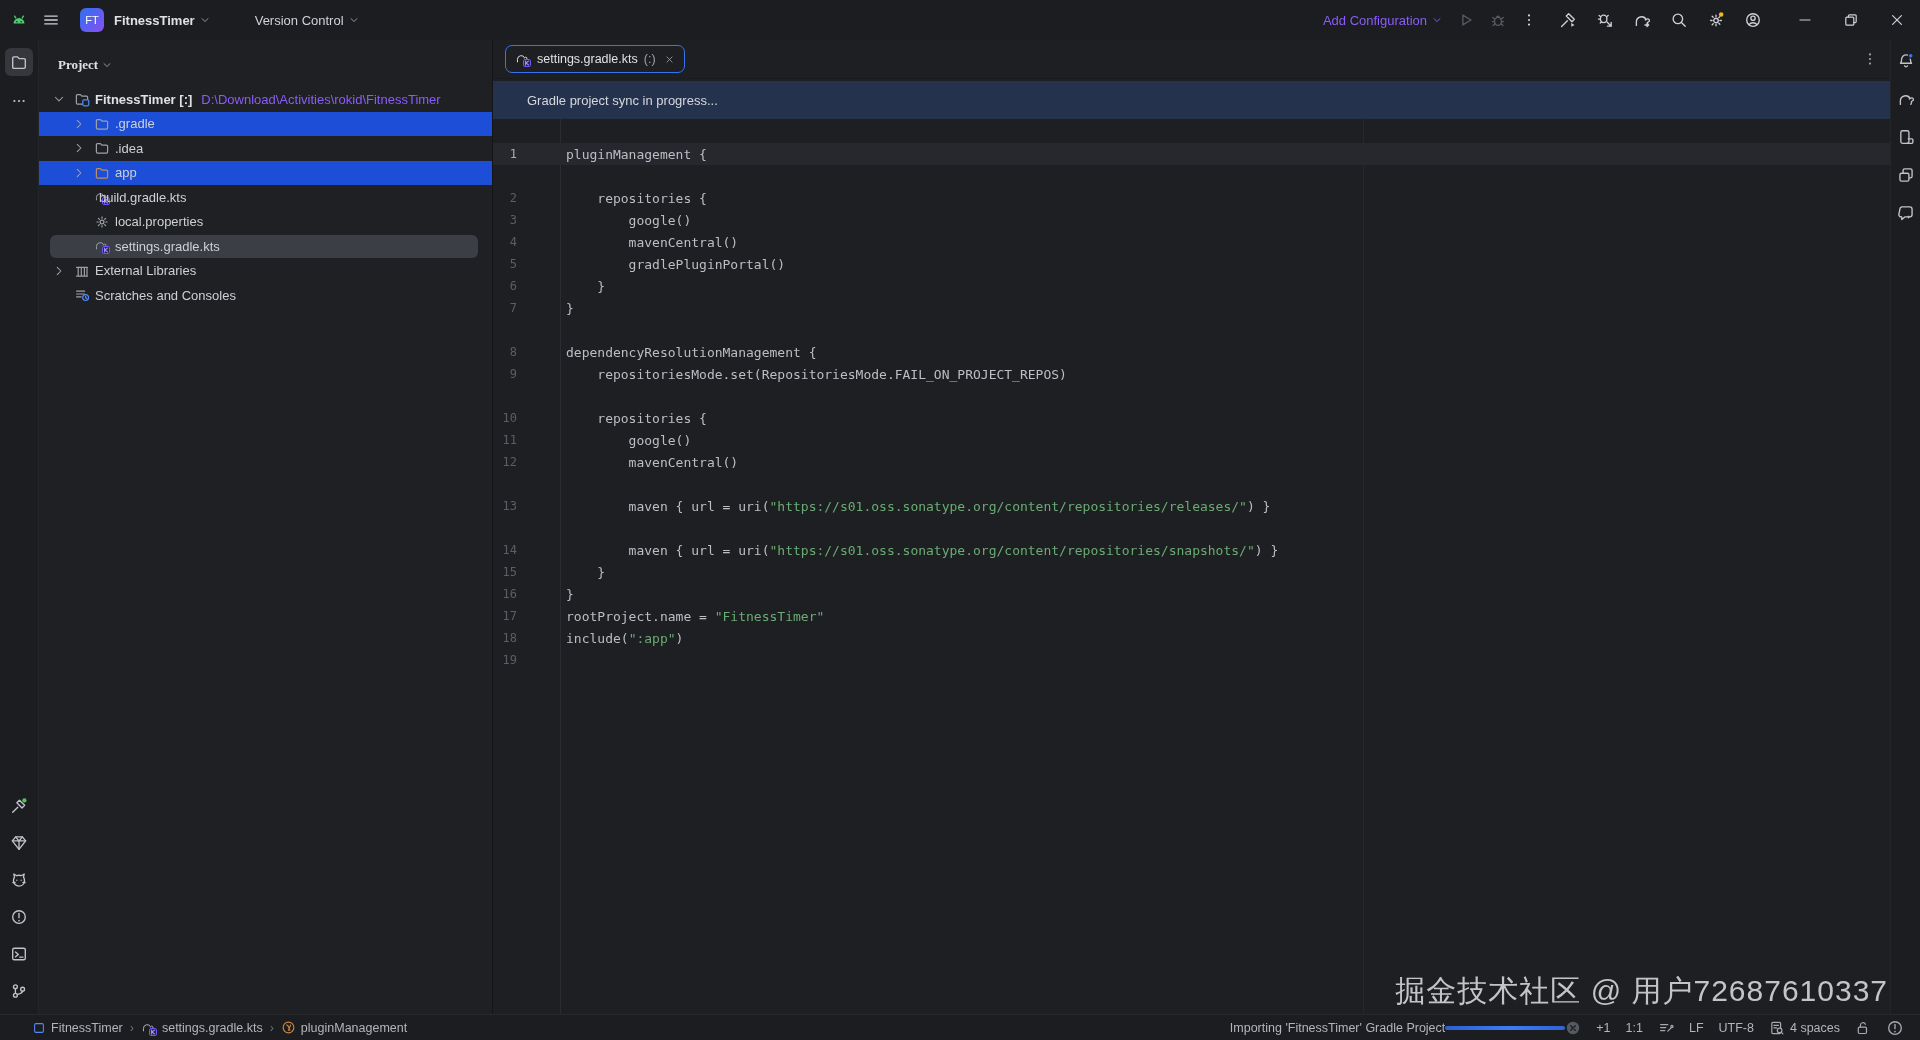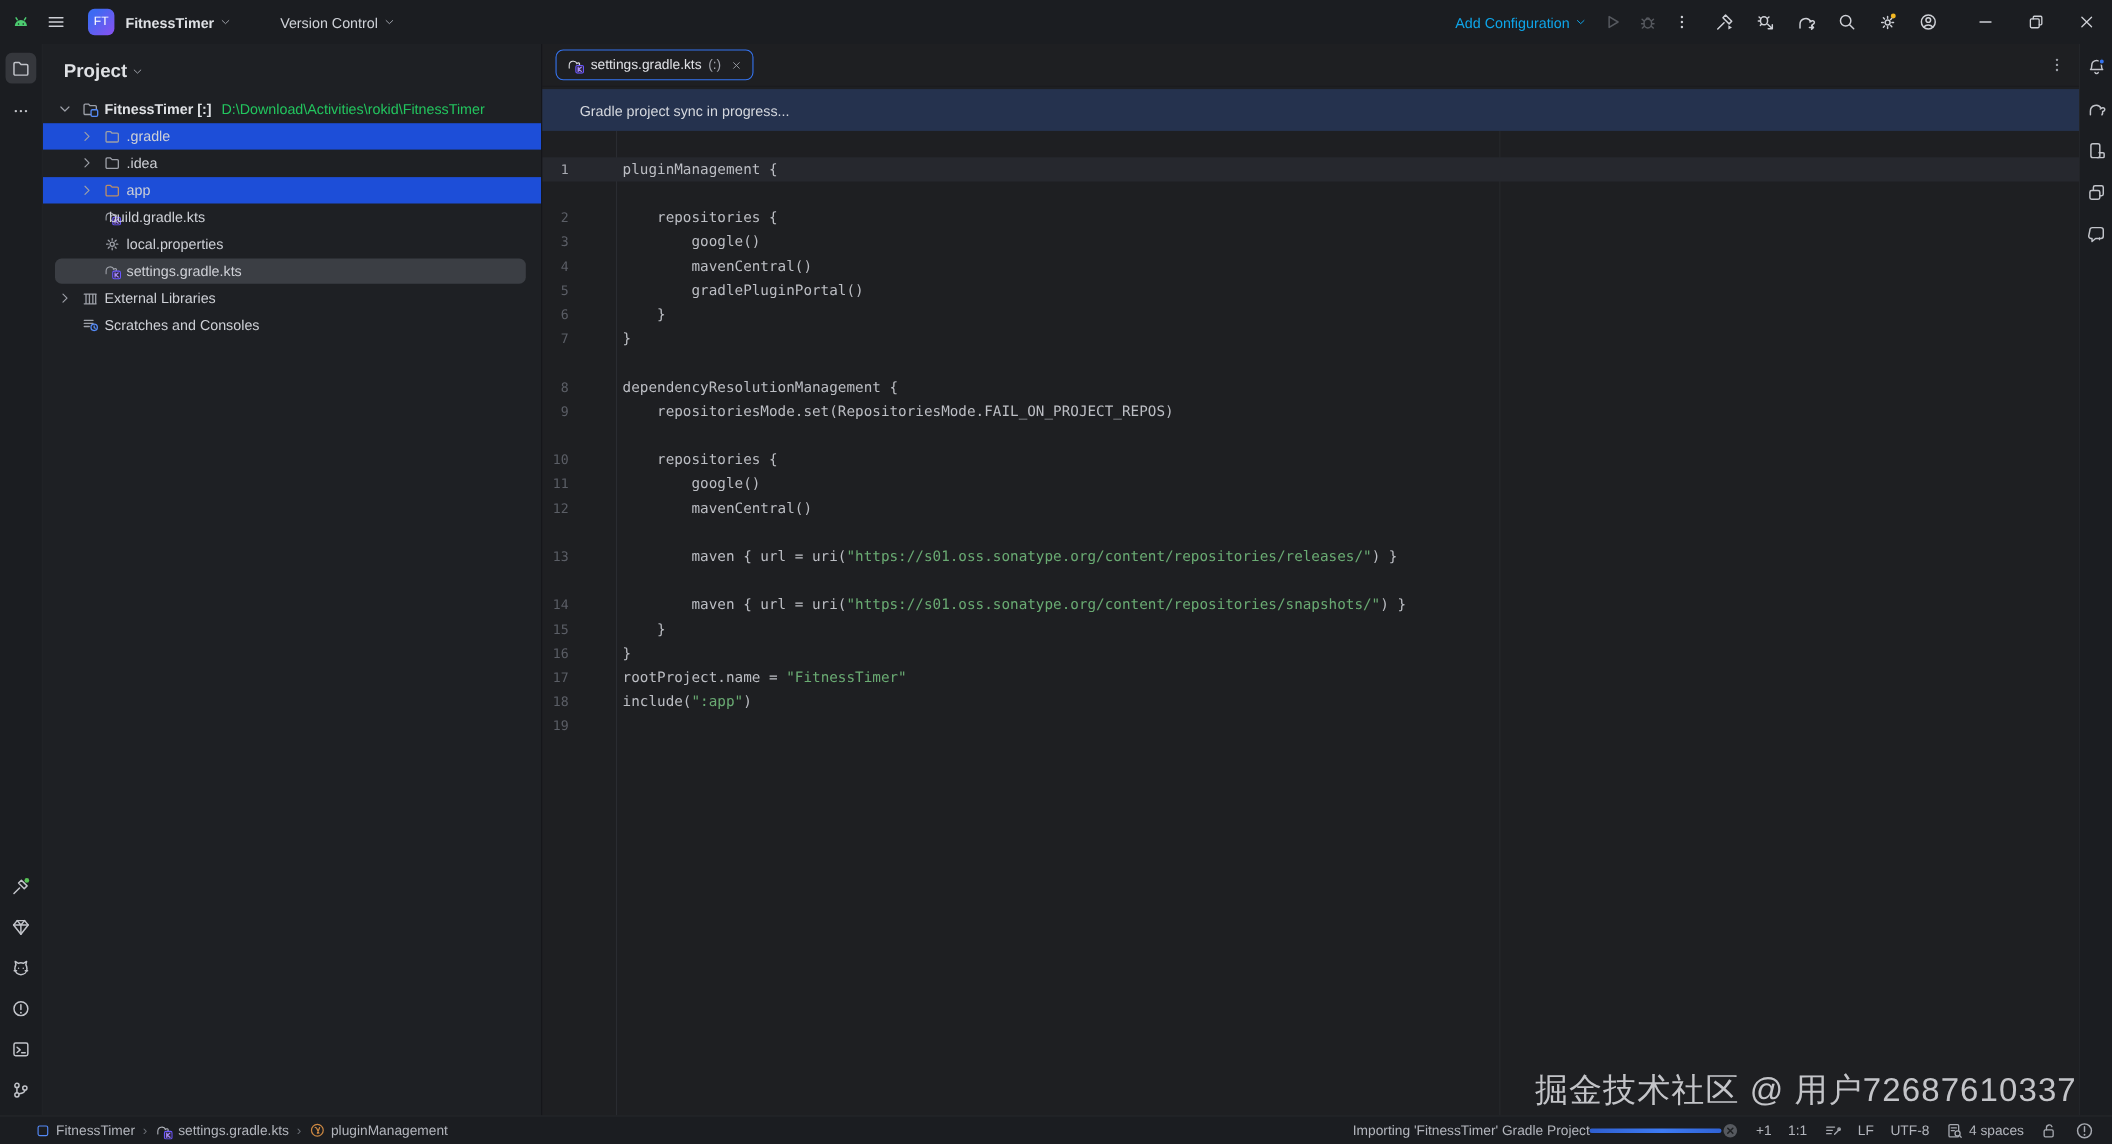--- a/index.html
+++ b/index.html
@@ -12,49 +12,49 @@
   .titlebar{height:40px;flex:0 0 40px;display:flex;align-items:center;background:#1b1d21;}
   .tb-left{display:flex;align-items:center;padding-left:10px;gap:0;}
   .tb-left .ic{margin-right:14px;}
   .badge-ft{width:24px;height:24px;border-radius:6px;background:linear-gradient(135deg,#3e6af2 20%,#8a50f0 100%);
     color:#fff;font-size:11px;font-weight:normal;display:flex;align-items:center;justify-content:center;margin:0 4px 0 6px;}
   .tb-sel{display:flex;align-items:center;gap:4px;padding:4px 6px;border-radius:6px;font-size:13px;color:#dfe1e5;cursor:default;}
   .tb-sel .cd{color:#9da0a8;}
   .tb-sel.dim{color:#cfd2d8;margin-left:18px;}
   .tb-right{margin-left:auto;display:flex;align-items:center;}
   .run-group{display:flex;align-items:center;gap:14px;margin-right:22px;}
-  .tb-label{font-size:13px;color:#0ea5e9;display:flex;align-items:center;gap:4px;}
+  .tb-label{font-size:13px;color:#8b5cf6;display:flex;align-items:center;gap:4px;}
   .dis{color:#56595f;}
   .tool-icons{display:flex;align-items:center;gap:19px;margin-right:20px;color:#ced0d6;}
   .win-btns{display:flex;align-items:center;height:40px;}
   .win-btn{width:46px;height:40px;display:flex;align-items:center;justify-content:center;color:#ced0d6;}
 
   
   .main{flex:1;display:flex;min-height:0;}
   .activity-left{width:39px;flex:0 0 39px;background:#1b1d21;display:flex;flex-direction:column;align-items:center;
     padding:8px 0 14px;border-right:1px solid #232529;}
   .al-btn{width:28px;height:28px;border-radius:6px;display:flex;align-items:center;justify-content:center;color:#c2c4ca;margin-bottom:11px;}
   .al-btn.active{background:#35373c;}
   .al-spacer{flex:1;}
   .al-bottom{display:flex;flex-direction:column;align-items:center;gap:19px;color:#c2c4ca;}
 
   .project-panel{width:454px;flex:0 0 454px;background:#1e2024;border-right:1px solid #141518;
     display:flex;flex-direction:column;overflow:hidden;}
   .panel-header{height:33px;margin-top:8px;display:flex;align-items:center;padding-left:19px;gap:3px;
-    color:#dfe1e5;font-weight:bold;font-size:17px;}
+    color:#dfe1e5;font-weight:bold;font-size:13px;font-family:Liberation Serif, serif;}
   .panel-header .cd{color:#9da0a8;font-weight:normal;}
   .tree{padding-top:6px;}
   .trow{height:24.5px;position:relative;display:flex;align-items:center;font-size:13px;color:#ced0d6;}
   .trow.brown{background:#1d4ed8;}
   .sel-bg{position:absolute;left:11px;right:14px;top:1px;bottom:1px;background:#3b3e44;border-radius:6px;}
   .trow .chev{position:absolute;top:4px;width:16px;height:16px;display:flex;align-items:center;justify-content:center;color:#9da0a8;}
   .trow .ricon{position:absolute;top:3px;width:18px;height:18px;display:flex;align-items:center;justify-content:center;color:#9da0a8;}
   .trow .lbl{position:absolute;white-space:nowrap;z-index:1;}
   .trow .lbl b{color:#dfe1e5;font-weight:bold;}
-  .trow .path{color:#22c55e;margin-left:9px;}
+  .trow .path{color:#8b5cf6;margin-left:9px;}
 
   .editor{flex:1;background:#1e1f22;display:flex;flex-direction:column;min-width:0;}
   .tabbar{height:39px;flex:0 0 39px;display:flex;align-items:center;padding-left:12px;border-bottom:1px solid #1a1b1e;}
   .tab{height:28px;display:flex;align-items:center;gap:6px;padding:0 9px;border:1px solid #3574f0;border-radius:7px;
     background:#1e1f22;color:#dfe1e5;font-size:12.5px;}
   .tab .suffix{color:#9da0a8;}
   .tab .tclose{color:#9da0a8;display:flex;margin-left:2px;}
   .tab-kebab{margin-left:auto;margin-right:12px;color:#9da0a8;}
   .banner{height:38px;flex:0 0 38px;margin-top:2px;background:#25324e;display:flex;align-items:center;
     padding-left:34px;font-size:13px;color:#d5d8de;}

